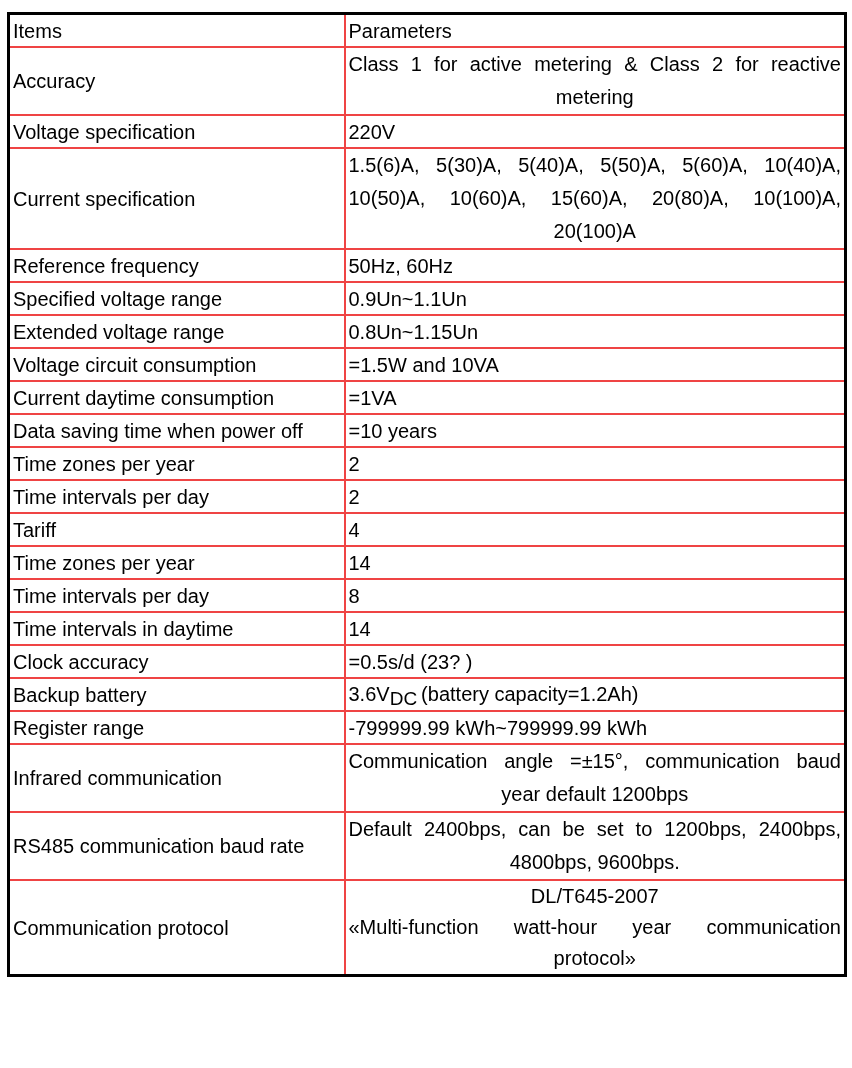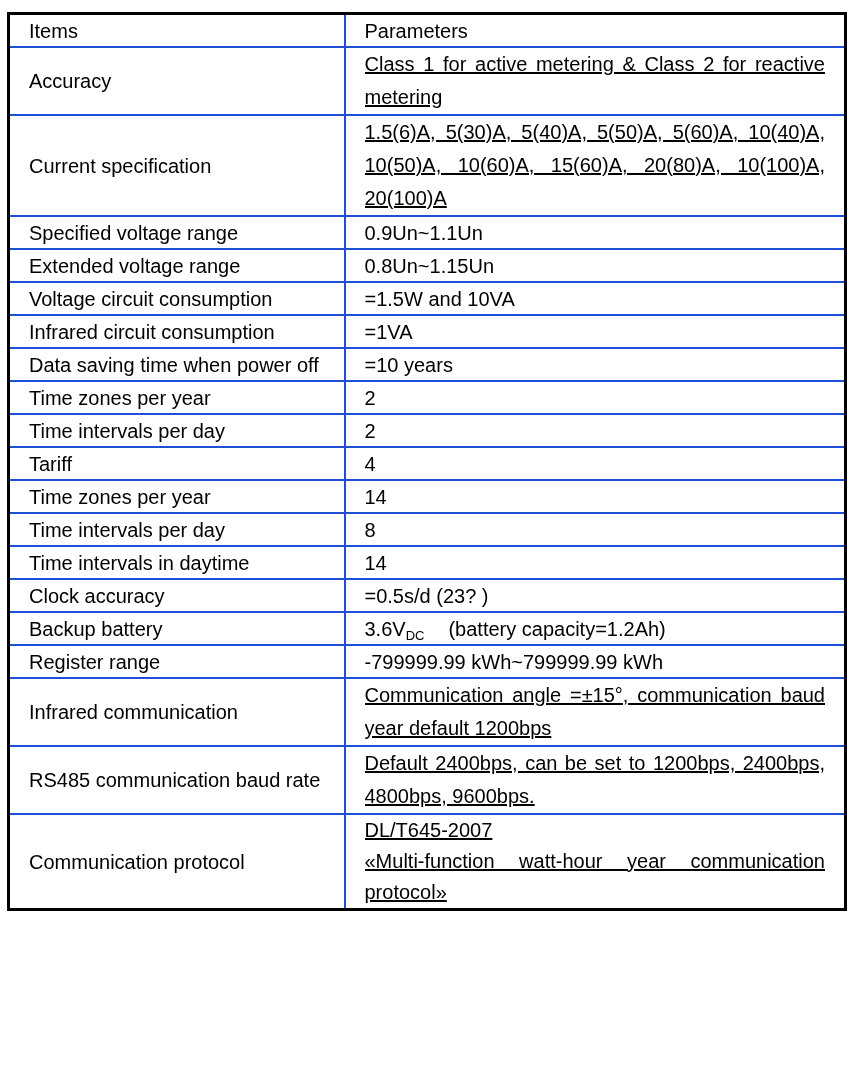--- a/index.html
+++ b/index.html
@@ -18,54 +18,53 @@
   table.spec {
     border-collapse: collapse;
     table-layout: fixed;
     width: 837px;
     margin: 12px 0 0 7px;
     border: 3px solid #000000;
   }
   col.c1 { width: 336px; }
   col.c2 { width: 501px; }
   td {
-    border: 2px solid #1d4ed8;
-    padding: 0 19px;
+    border: 2px solid #ef4444;
+    padding: 0 3px;
     vertical-align: middle;
     font-size: 20px;
     line-height: 1.2;
     overflow: hidden;
   }
   td.s { height: 31px; }           
   td.top { vertical-align: middle; }
   .ln {
     display: block;
     height: 33px;
     line-height: 33px;
     overflow: hidden;
     white-space: nowrap;
-    text-decoration: underline;
   }
   .ln3 {
     height: 31px;
     line-height: 31px;
   }
   .jl {
     text-align: justify;
     text-align-last: justify;
     white-space: normal;
   }
-  .ll { text-align: left; }
+  .ll { text-align: center; }
   sub.vsub {
-    font-size: 13px;
+    font-size: 19px;
     vertical-align: baseline;
     position: relative;
     top: 4px;
   }
-  .gap { margin-left: 24px; }
+  .gap { margin-left: 4px; }
 </style>
 </head>
 <body>
 
 <div class="page">
   <table class="spec">
     <colgroup>
         <col class="c1">
         <col class="c2">
       </colgroup>
@@ -77,48 +76,56 @@
     </tr>
 
     <tr>
       <td>Accuracy</td>
       <td class="top">
         <span class="ln jl">Class 1 for active metering &amp; Class 2 for reactive</span>
         <span class="ln ll">metering</span>
       </td>
     </tr>
 
+    <tr>
+      <td class="s">Voltage specification</td>
+      <td class="s">220V</td>
+    </tr>
 
     <tr>
       <td>Current specification</td>
       <td class="top">
         <span class="ln jl">1.5(6)A, 5(30)A, 5(40)A, 5(50)A, 5(60)A, 10(40)A, </span>
         <span class="ln jl">10(50)A, 10(60)A, 15(60)A, 20(80)A, 10(100)A, </span>
         <span class="ln ll">20(100)A</span>
       </td>
     </tr>
 
+    <tr>
+      <td class="s">Reference frequency</td>
+      <td class="s">50Hz, 60Hz</td>
+    </tr>
 
     <tr>
       <td class="s">Specified voltage range</td>
       <td class="s">0.9Un~1.1Un</td>
     </tr>
 
     <tr>
       <td class="s">Extended voltage range</td>
       <td class="s">0.8Un~1.15Un</td>
     </tr>
 
     <tr>
       <td class="s">Voltage circuit consumption</td>
       <td class="s">=1.5W and 10VA</td>
     </tr>
 
     <tr>
-      <td class="s">Infrared circuit consumption</td>
+      <td class="s">Current daytime consumption</td>
       <td class="s">=1VA</td>
     </tr>
 
     <tr>
       <td class="s">Data saving time when power off</td>
       <td class="s">=10 years</td>
     </tr>
 
     <tr>
       <td class="s">Time zones per year</td>

